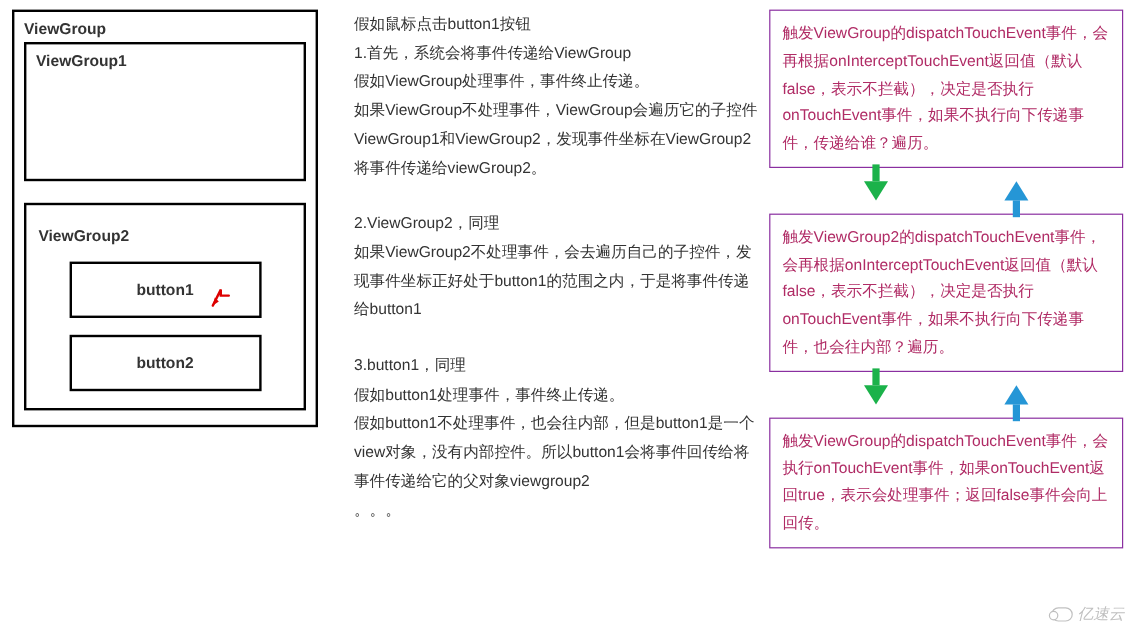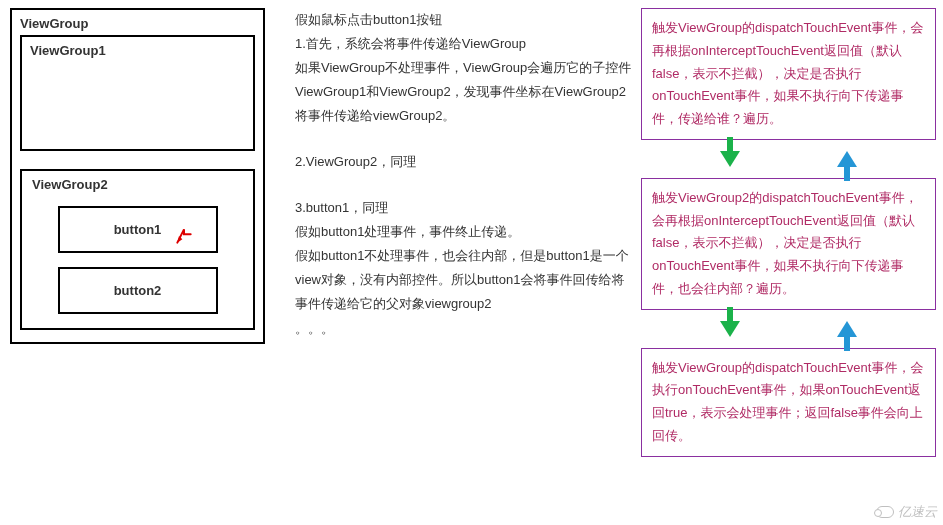--- a/index.html
+++ b/index.html
@@ -25,21 +25,21 @@
   }
   .vg-label { font-weight: bold; margin-bottom: 4px; }
   .vg-inner1 {
     border: 2px solid #000;
     padding: 6px 8px;
     height: 116px;
     margin-bottom: 18px;
   }
   .vg-inner2 {
     border: 2px solid #000;
-    padding: 6px 10px 14px 10px;
+    padding: 18px 10px 14px 10px;
   }
   .btn-box {
     border: 2px solid #000;
     width: 160px;
     margin: 14px auto 0 auto;
     padding: 14px 0;
     text-align: center;
     font-weight: bold;
     position: relative;
   }
@@ -149,23 +149,25 @@
         <div class="btn-box">
           <span>button2</span>
         </div>
       </div>
     </div>
   </div>
 
   <div class="col-mid">
     <p>假如鼠标点击button1按钮</p>
     <p>1.首先，系统会将事件传递给ViewGroup</p>
+    <p>假如ViewGroup处理事件，事件终止传递。</p>
     <p>如果ViewGroup不处理事件，ViewGroup会遍历它的子控件ViewGroup1和ViewGroup2，发现事件坐标在ViewGroup2将事件传递给viewGroup2。</p>
     <div class="para-gap"></div>
     <p>2.ViewGroup2，同理</p>
+    <p>如果ViewGroup2不处理事件，会去遍历自己的子控件，发现事件坐标正好处于button1的范围之内，于是将事件传递给button1</p>
     <div class="para-gap"></div>
     <p>3.button1，同理</p>
     <p>假如button1处理事件，事件终止传递。</p>
     <p>假如button1不处理事件，也会往内部，但是button1是一个view对象，没有内部控件。所以button1会将事件回传给将事件传递给它的父对象viewgroup2</p>
     <p>。。。</p>
   </div>
 
   <div class="col-right">
     <div class="rbox">触发ViewGroup的dispatchTouchEvent事件，会再根据onInterceptTouchEvent返回值（默认false，表示不拦截），决定是否执行onTouchEvent事件，如果不执行向下传递事件，传递给谁？遍历。</div>
     <div class="arrow-row">

